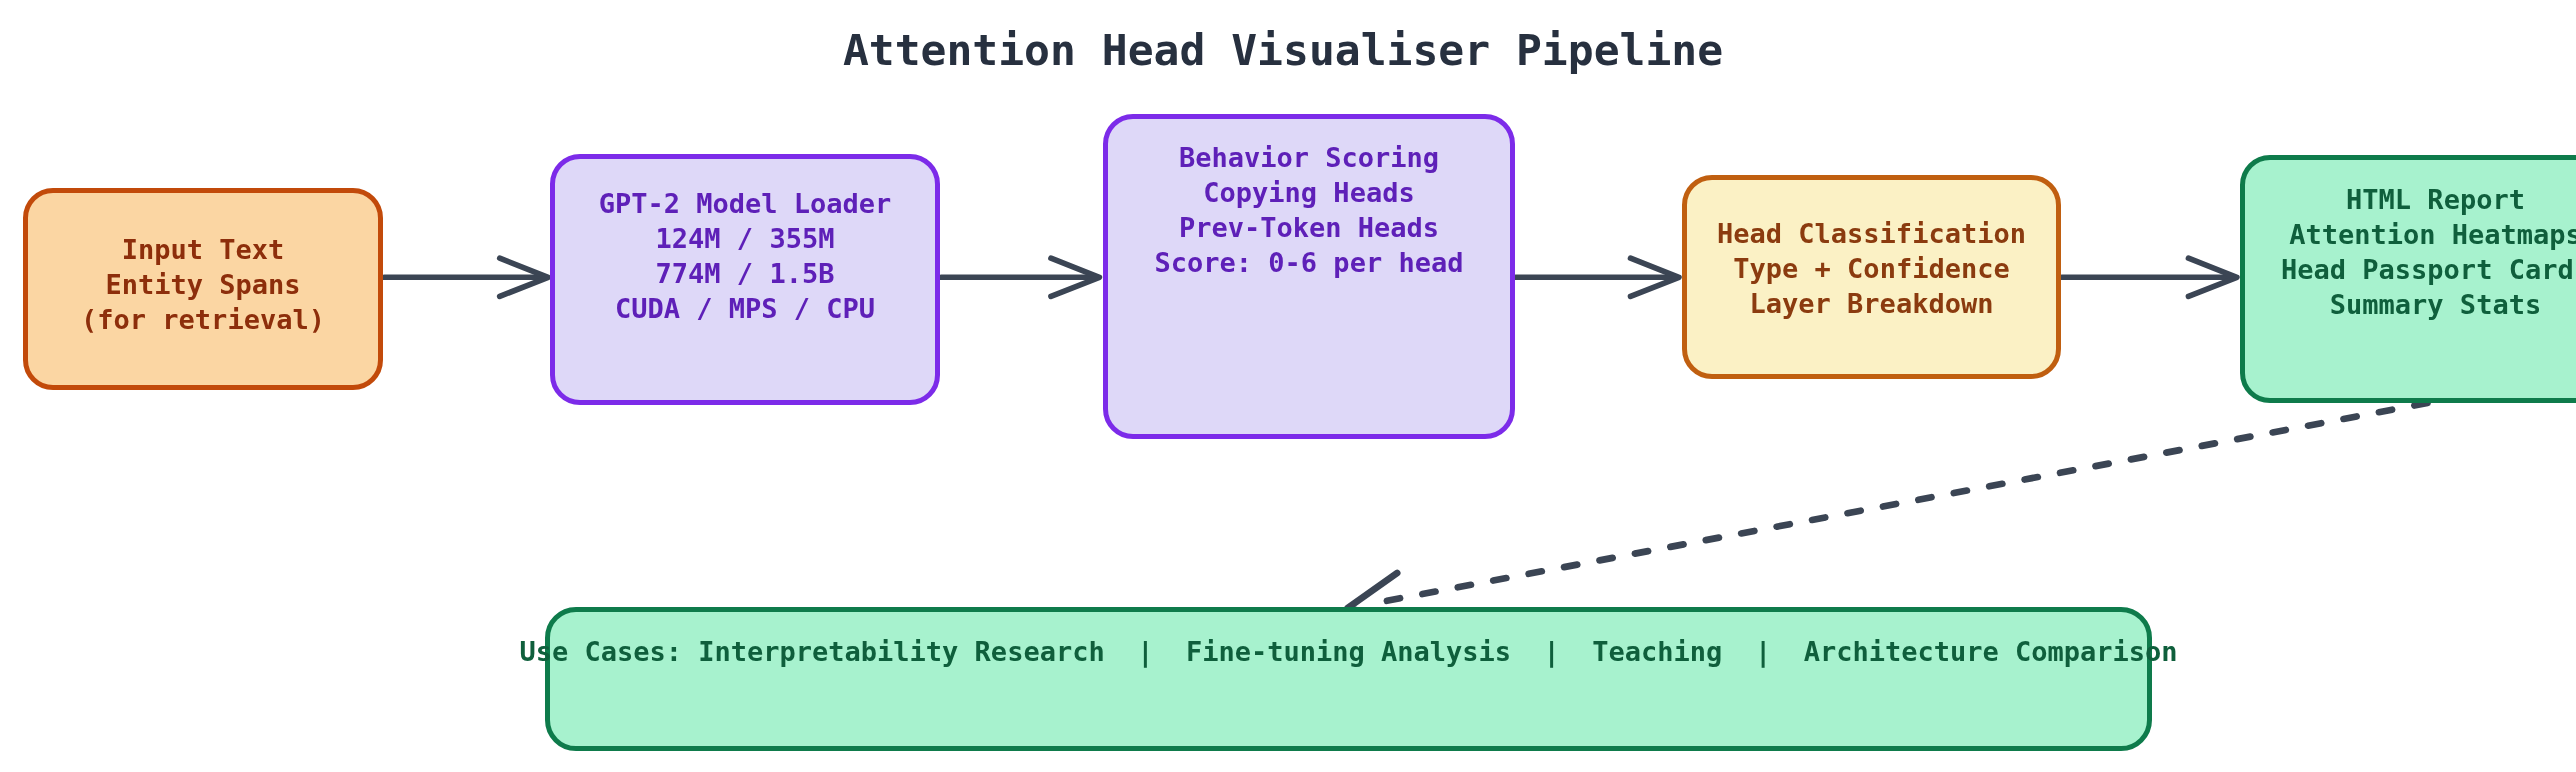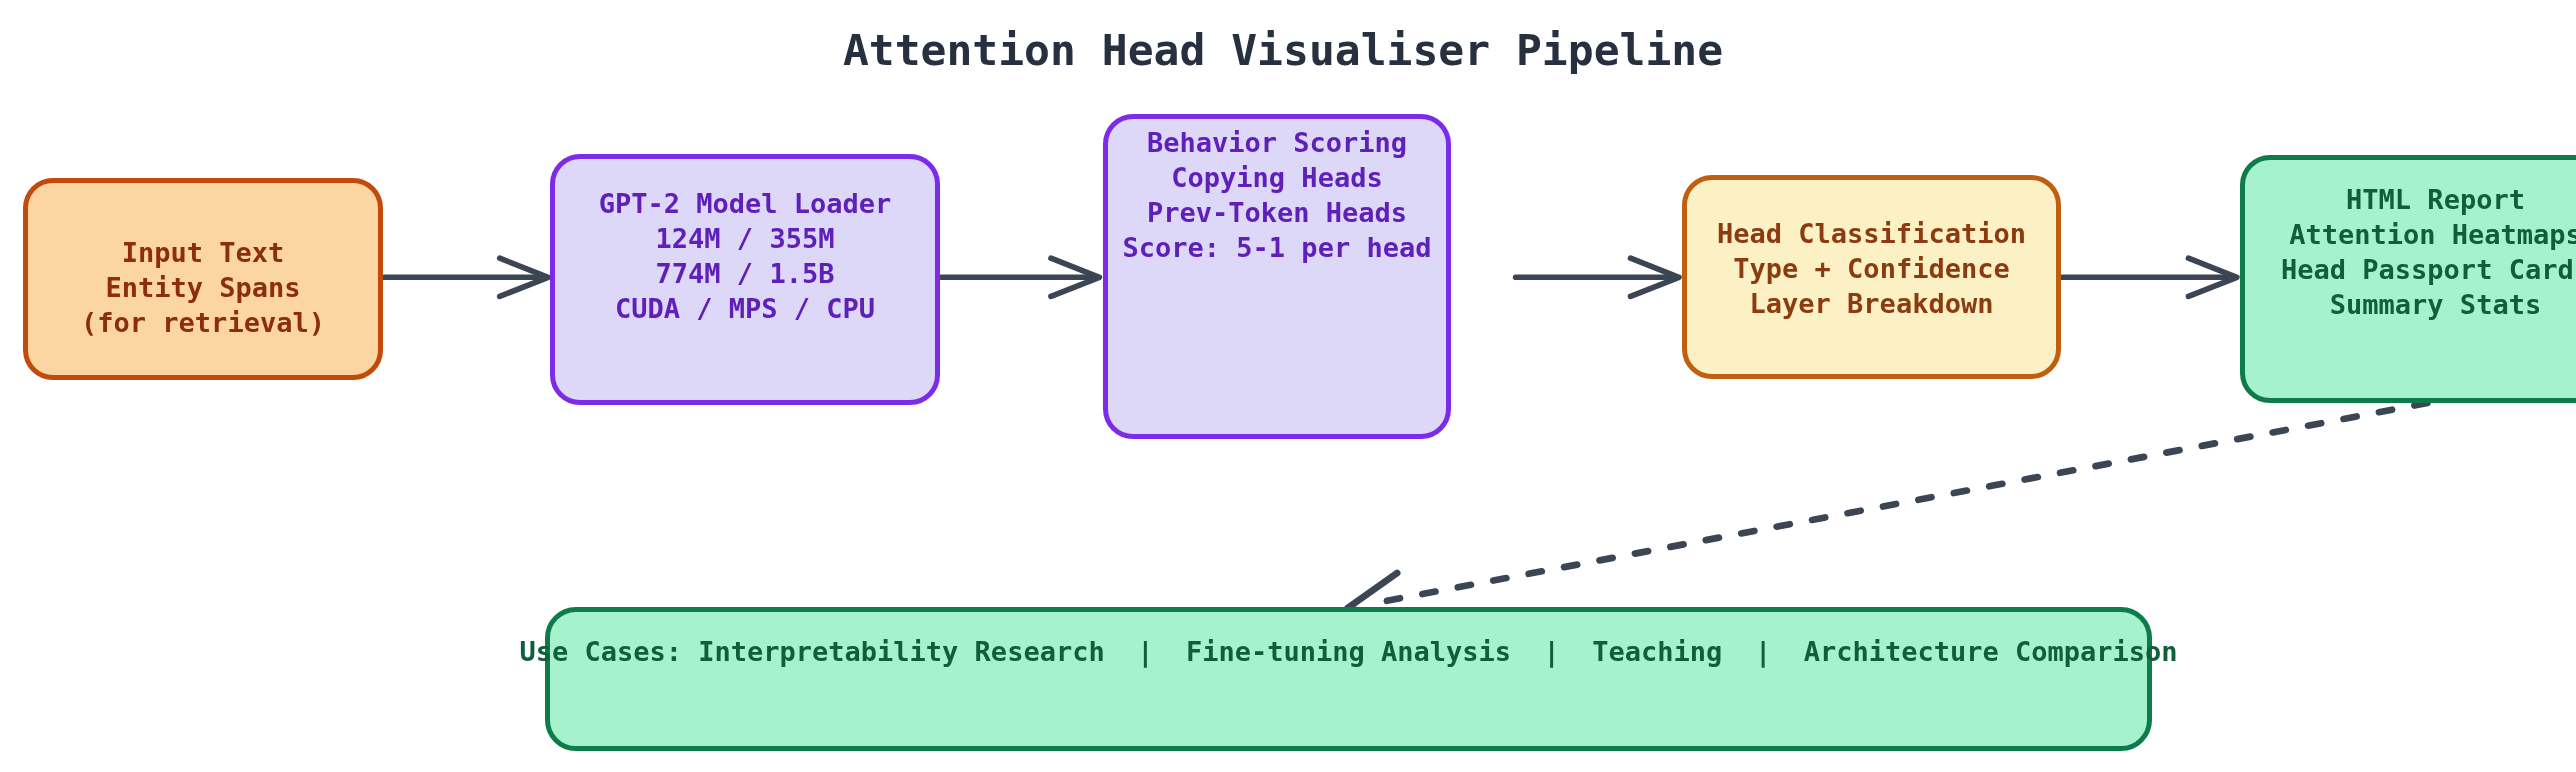--- a/index.html
+++ b/index.html
@@ -49,39 +49,39 @@
     display: flex;
     flex-direction: column;
     align-items: center;
     text-align: center;
     font-weight: bold;
     font-size: 27px;
     line-height: 35px;
     white-space: nowrap;
   }
   .node-input {
-    left: 23px; top: 178px; width: 360px; height: 202px;
+    left: 23px; top: 188px; width: 360px; height: 202px;
     background: var(--input-fill, #fbd6a3);
     border-color: var(--input-border, #c24a0a);
     color: var(--input-text, #8d2e0b);
-    padding-top: 52px;
+    padding-top: 39px;
   }
   .node-loader {
     left: 550px; top: 154px; width: 390px; height: 251px;
     background: var(--purple-fill, #ded8f8);
     border-color: var(--purple-border, #7c2be9);
     color: var(--purple-text, #5e20b8);
     padding-top: 27px;
   }
   .node-scoring {
-    left: 1103px; top: 114px; width: 348px; height: 325px;
+    left: 1103px; top: 114px; width: 412px; height: 325px;
     background: var(--purple-fill, #ded8f8);
     border-color: var(--purple-border, #7c2be9);
     color: var(--purple-text, #5e20b8);
-    padding-top: 6px;
+    padding-top: 21px;
   }
   .node-classification {
     left: 1682px; top: 175px; width: 379px; height: 204px;
     background: var(--yellow-fill, #fbf1c5);
     border-color: var(--yellow-border, #c05f10);
     color: var(--yellow-text, #8b3b0f);
     padding-top: 36px;
   }
   .node-report {
     left: 2240px; top: 155px; width: 391px; height: 248px;
@@ -150,21 +150,21 @@
     <div>GPT-2 Model Loader</div>
     <div>124M / 355M</div>
     <div>774M / 1.5B</div>
     <div>CUDA / MPS / CPU</div>
   </div>
 
   <div class="node node-scoring">
     <div>Behavior Scoring</div>
     <div>Copying Heads</div>
     <div>Prev-Token Heads</div>
-    <div>Score: 5-1 per head</div>
+    <div>Score: 0-6 per head</div>
   </div>
 
   <div class="node node-classification">
     <div>Head Classification</div>
     <div>Type + Confidence</div>
     <div>Layer Breakdown</div>
   </div>
 
   <div class="node node-report">
     <div>HTML Report</div>

